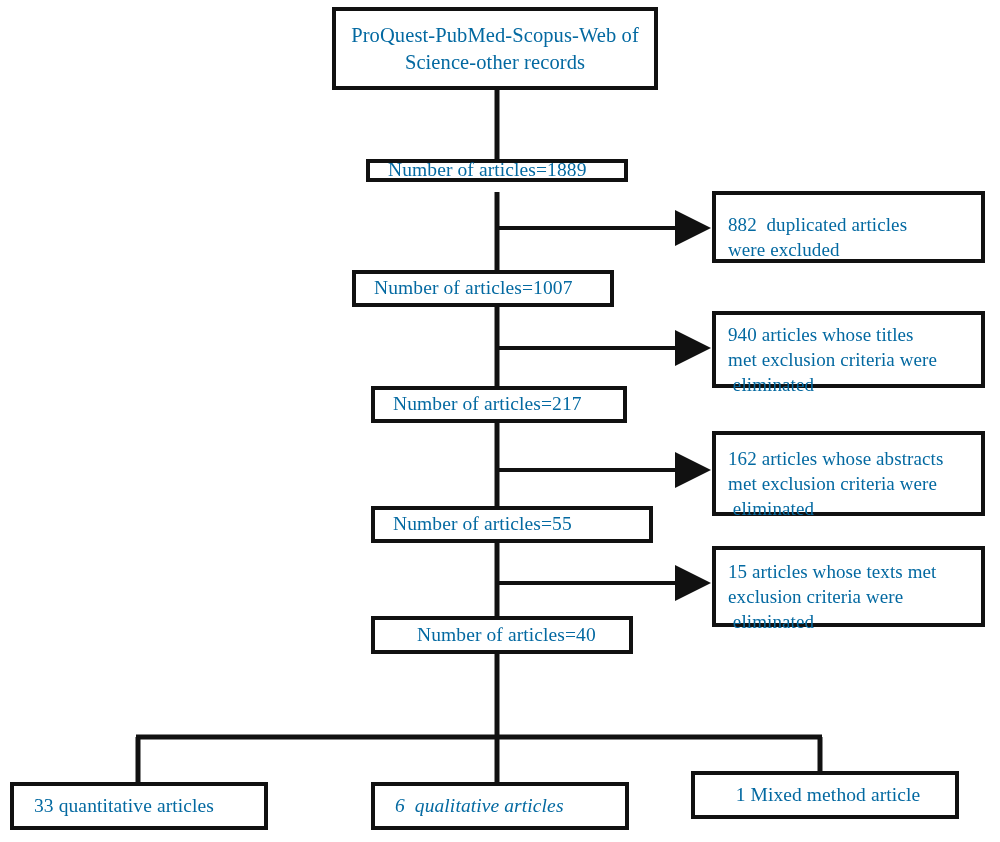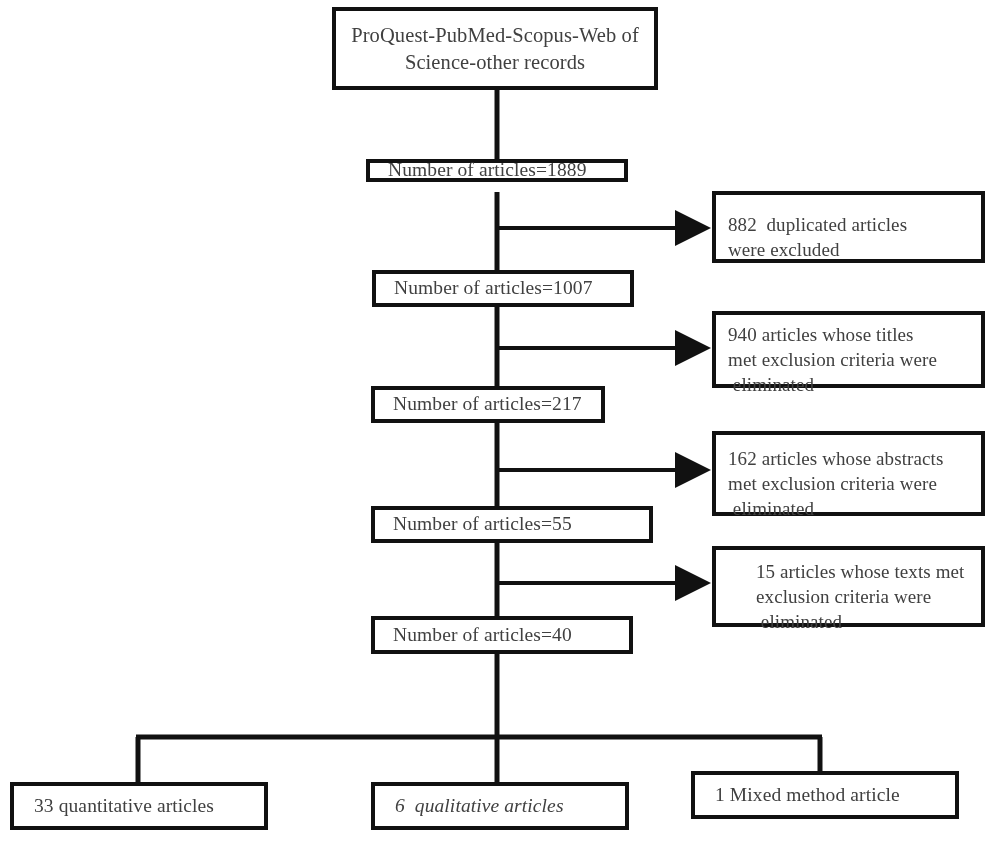--- a/index.html
+++ b/index.html
@@ -34,21 +34,21 @@
     border: 4px solid #111111;
     display: flex;
     align-items: center;
   }
   .node-box.center-align {
     justify-content: center;
     text-align: center;
   }
   .node-text {
     font-family: "Liberation Serif", "DejaVu Serif", serif;
-    color: #404040;
+    color: #0369a1;
     font-size: 19.5px;
     line-height: 1.34;
     white-space: pre-wrap;
     padding: 0 14px;
     letter-spacing: 0.1px;
   }
   .node-text.source-title {
     font-size: 20.5px;
     padding: 0 10px;
     line-height: 1.3;
@@ -99,64 +99,64 @@
 
   <div class="node-box center-align" style="left:332px; top:7px; width:326px; height:83px;">
     <span class="node-text source-title">ProQuest-PubMed-Scopus-Web of
 Science-other records</span>
   </div>
 
   <div class="node-box" style="left:366px; top:159px; width:262px; height:23px;">
     <span class="node-text count-label">Number of articles=1889</span>
   </div>
 
-  <div class="node-box" style="left:372px; top:270px; width:262px; height:37px;">
+  <div class="node-box" style="left:352px; top:270px; width:262px; height:37px;">
     <span class="node-text count-label">Number of articles=1007</span>
   </div>
 
-  <div class="node-box" style="left:371px; top:386px; width:234px; height:37px;">
+  <div class="node-box" style="left:371px; top:386px; width:256px; height:37px;">
     <span class="node-text count-label">Number of articles=217</span>
   </div>
 
   <div class="node-box" style="left:371px; top:506px; width:282px; height:37px;">
     <span class="node-text count-label">Number of articles=55</span>
   </div>
 
-  <div class="node-box" style="left:371px; top:616px; width:262px; height:38px;">
+  <div class="node-box" style="left:371px; top:616px; width:262px; height:38px;padding-left:24px;">
     <span class="node-text count-label">Number of articles=40</span>
   </div>
 
   <div class="node-box" style="left:712px; top:191px; width:273px; height:72px;">
     <span class="node-text side-note">882  duplicated articles
 were excluded</span>
   </div>
 
   <div class="node-box" style="left:712px; top:311px; width:273px; height:77px;">
     <span class="node-text side-note">940 articles whose titles
 met exclusion criteria were
  eliminated</span>
   </div>
 
   <div class="node-box" style="left:712px; top:431px; width:273px; height:85px;">
     <span class="node-text side-note">162 articles whose abstracts
 met exclusion criteria were
  eliminated</span>
   </div>
 
-  <div class="node-box" style="left:712px; top:546px; width:273px; height:81px;padding-left:28px;">
+  <div class="node-box" style="left:712px; top:546px; width:273px; height:81px;">
     <span class="node-text side-note">15 articles whose texts met
 exclusion criteria were
  eliminated</span>
   </div>
 
   <div class="node-box" style="left:10px; top:782px; width:258px; height:48px;">
     <span class="node-text result-label">33 quantitative articles</span>
   </div>
 
   <div class="node-box" style="left:371px; top:782px; width:258px; height:48px;font-style:italic;">
     <span class="node-text result-label">6  qualitative articles</span>
   </div>
 
-  <div class="node-box" style="left:691px; top:771px; width:268px; height:48px;">
+  <div class="node-box" style="left:691px; top:771px; width:268px; height:48px;justify-content:center;">
     <span class="node-text result-label">1 Mixed method article</span>
   </div>
 
 </div>
 
 </body></html>

